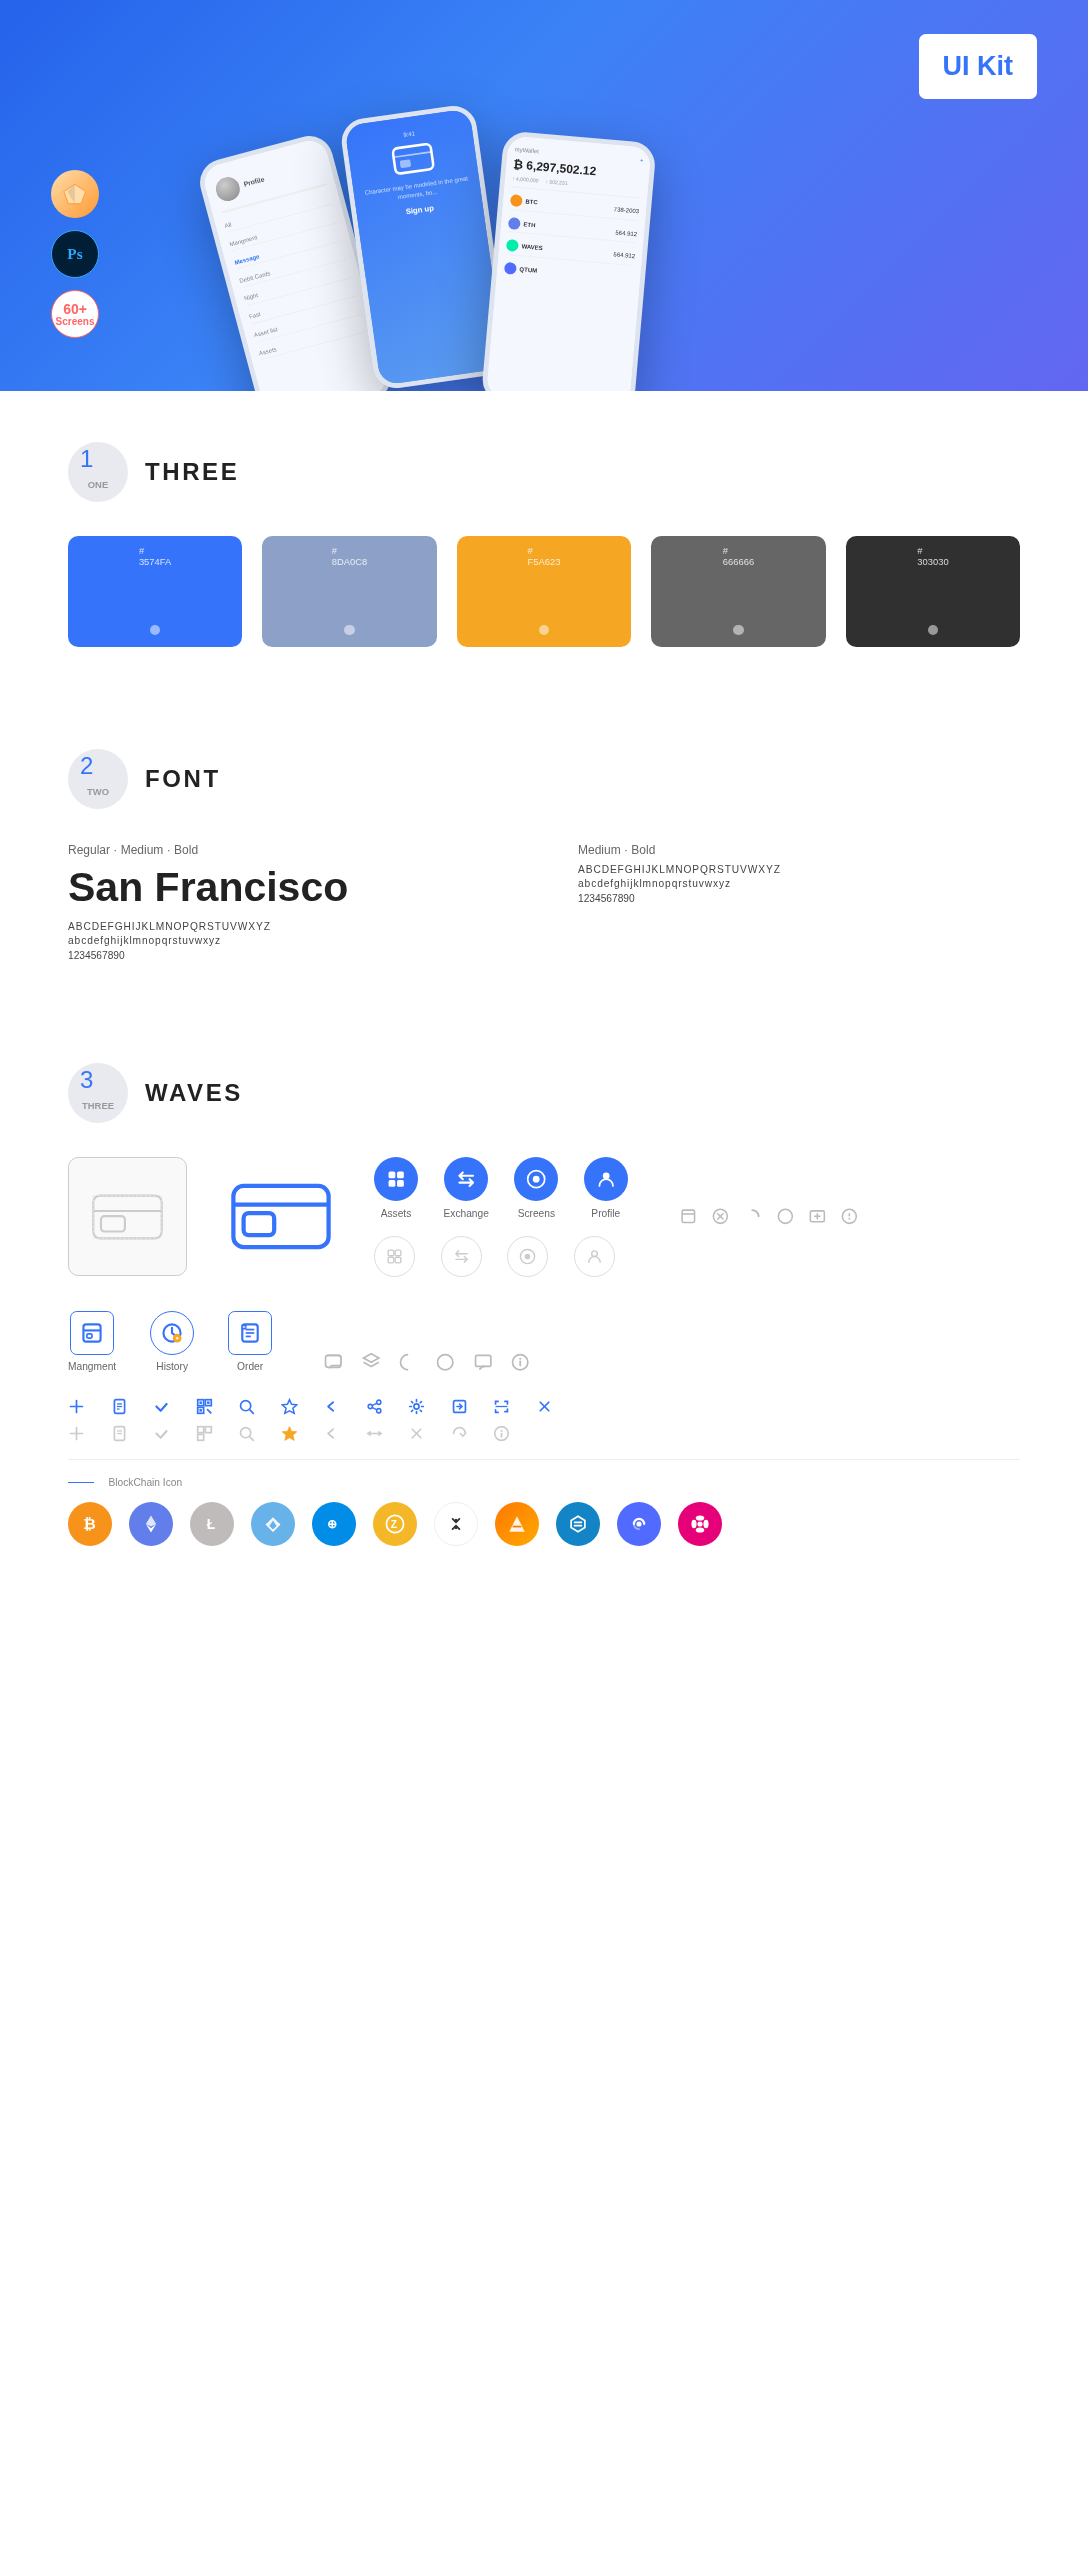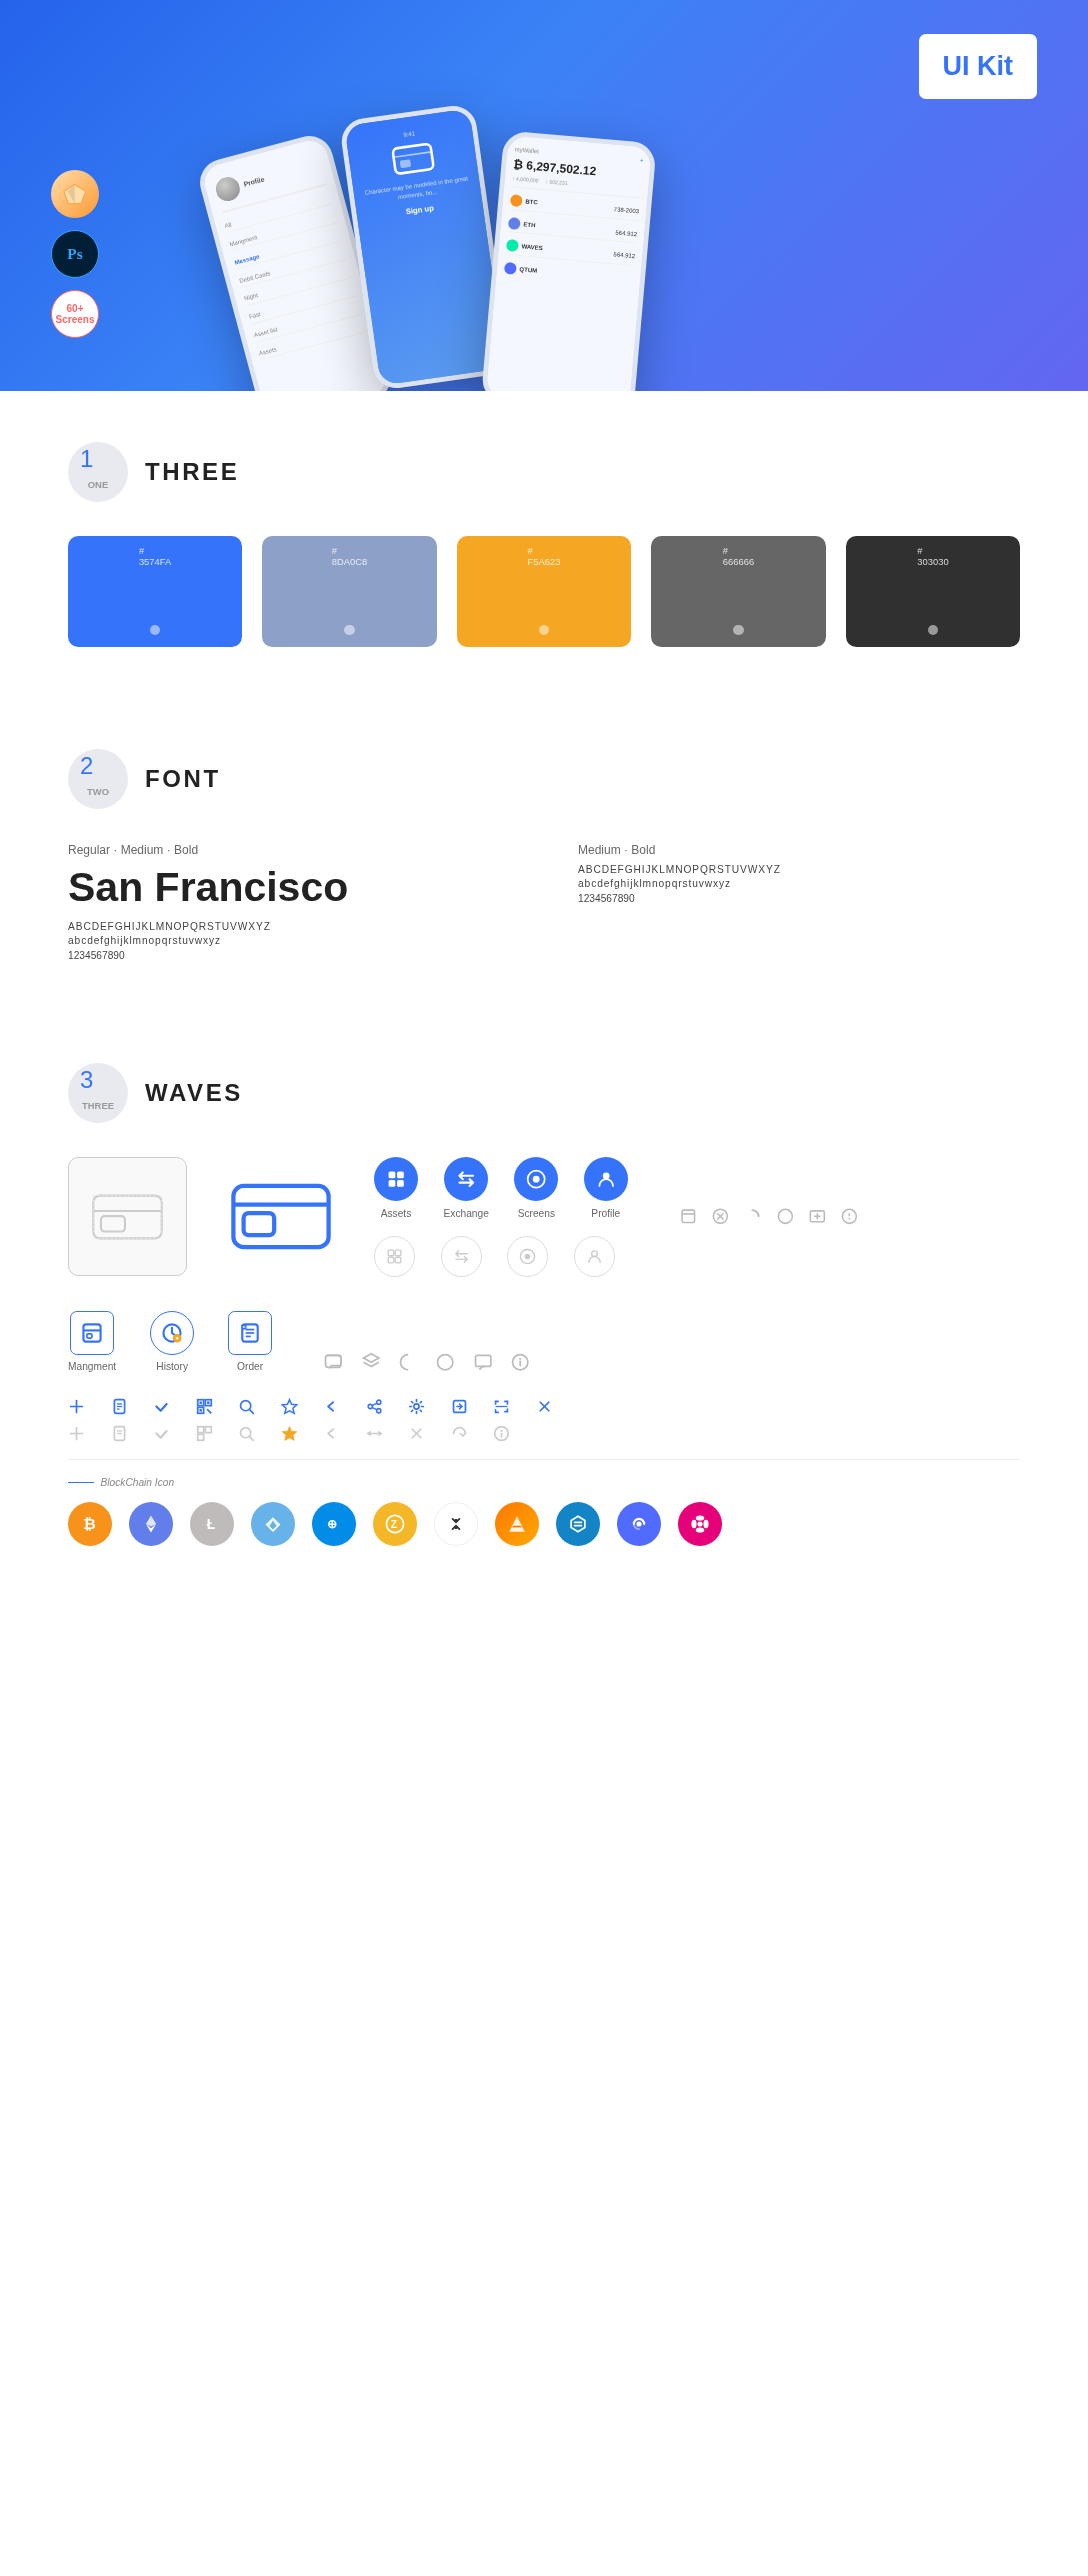--- a/index.html
+++ b/index.html
@@ -252,23 +252,22 @@
       border: 1.7px solid #3574fa;
       border-radius: 6.8px;
       display: flex; align-items: center; justify-content: center;
       color: #3574fa;
       font-size: 20.4px;
     }
 
     .blockchain-label-row {
       display: flex;
       align-items: center;
-      gap: 7px;
+      gap: 15px;
       margin: 17px 0 13.6px;
-      font-style: italic;
     }
     .blockchain-line {
       width: 25.5px; height: 1.7px;
       background: #3574fa;
     }
     .blockchain-text { font-size: 10.2px; color: #888; }
 
     .crypto-icons-row {
       display: flex;
       gap: 17px;
@@ -306,21 +305,21 @@
     <div class="badge-sketch">
       <svg width="25.5" height="22" viewBox="0 0 100 90">
           <polygon points="50,5 95,35 76,85 24,85 5,35" fill="#fda" stroke="#f93" stroke-width="4"></polygon>
           <polygon points="50,5 20,35 50,85" fill="rgba(0,0,0,0.1)"></polygon>
         </svg>
     </div>
     <div class="badge-ps">
       <span style="font-family:serif; font-weight:900; font-size:15.3px; color:#31a8ff;">Ps</span>
     </div>
     <div class="badge-screens">
-      <span style="font-size:10px; font-weight:700; line-height:1;">60+</span>
+      <span style="font-size:14px; font-weight:700; line-height:1;">60+</span>
       <span style="font-size:10px; font-weight:600;">Screens</span>
     </div>
   </div>
 
   <div class="hero-phones">
 
     <div class="phone-mockup phone-left">
       <div class="phone-screen-white" style="border-radius:18.7px; width:100%; height:100%; padding:13.6px 8.5px;">
         <div style="display:flex; align-items:center; gap:5.1px; margin-bottom:8.5px;">
           <div style="width:24px;height:24px;border-radius:50%;background:#aaa;overflow:hidden;">

